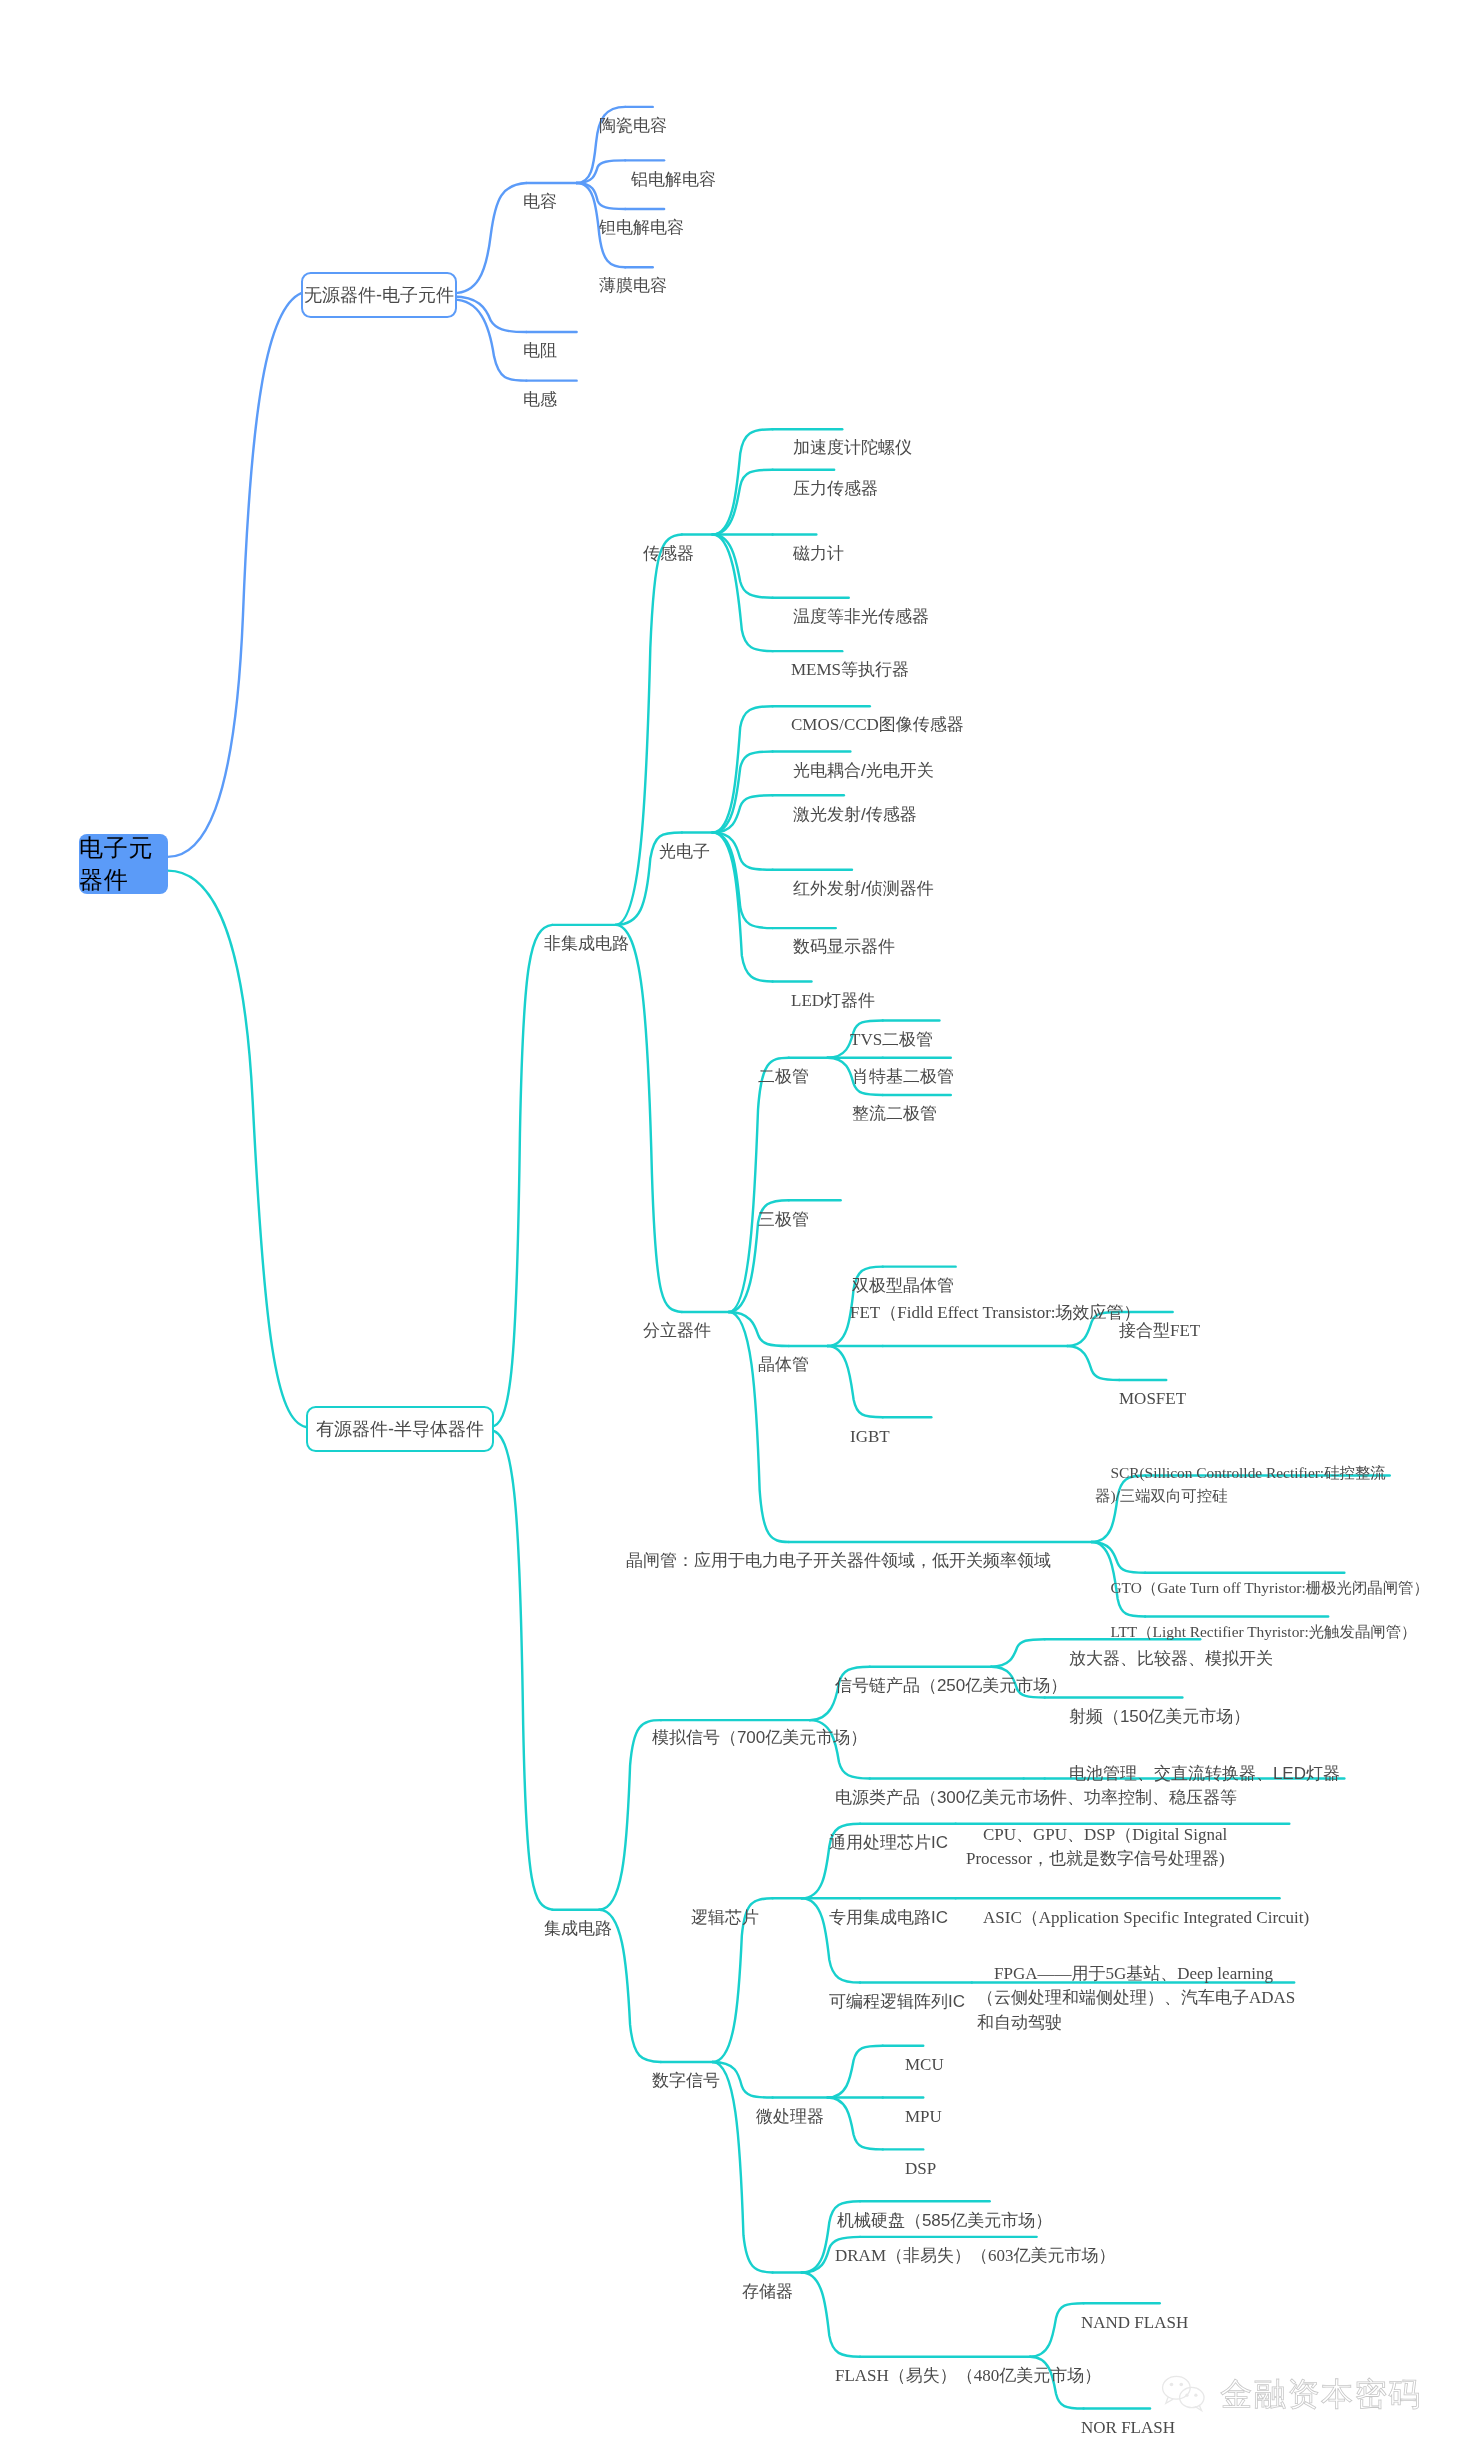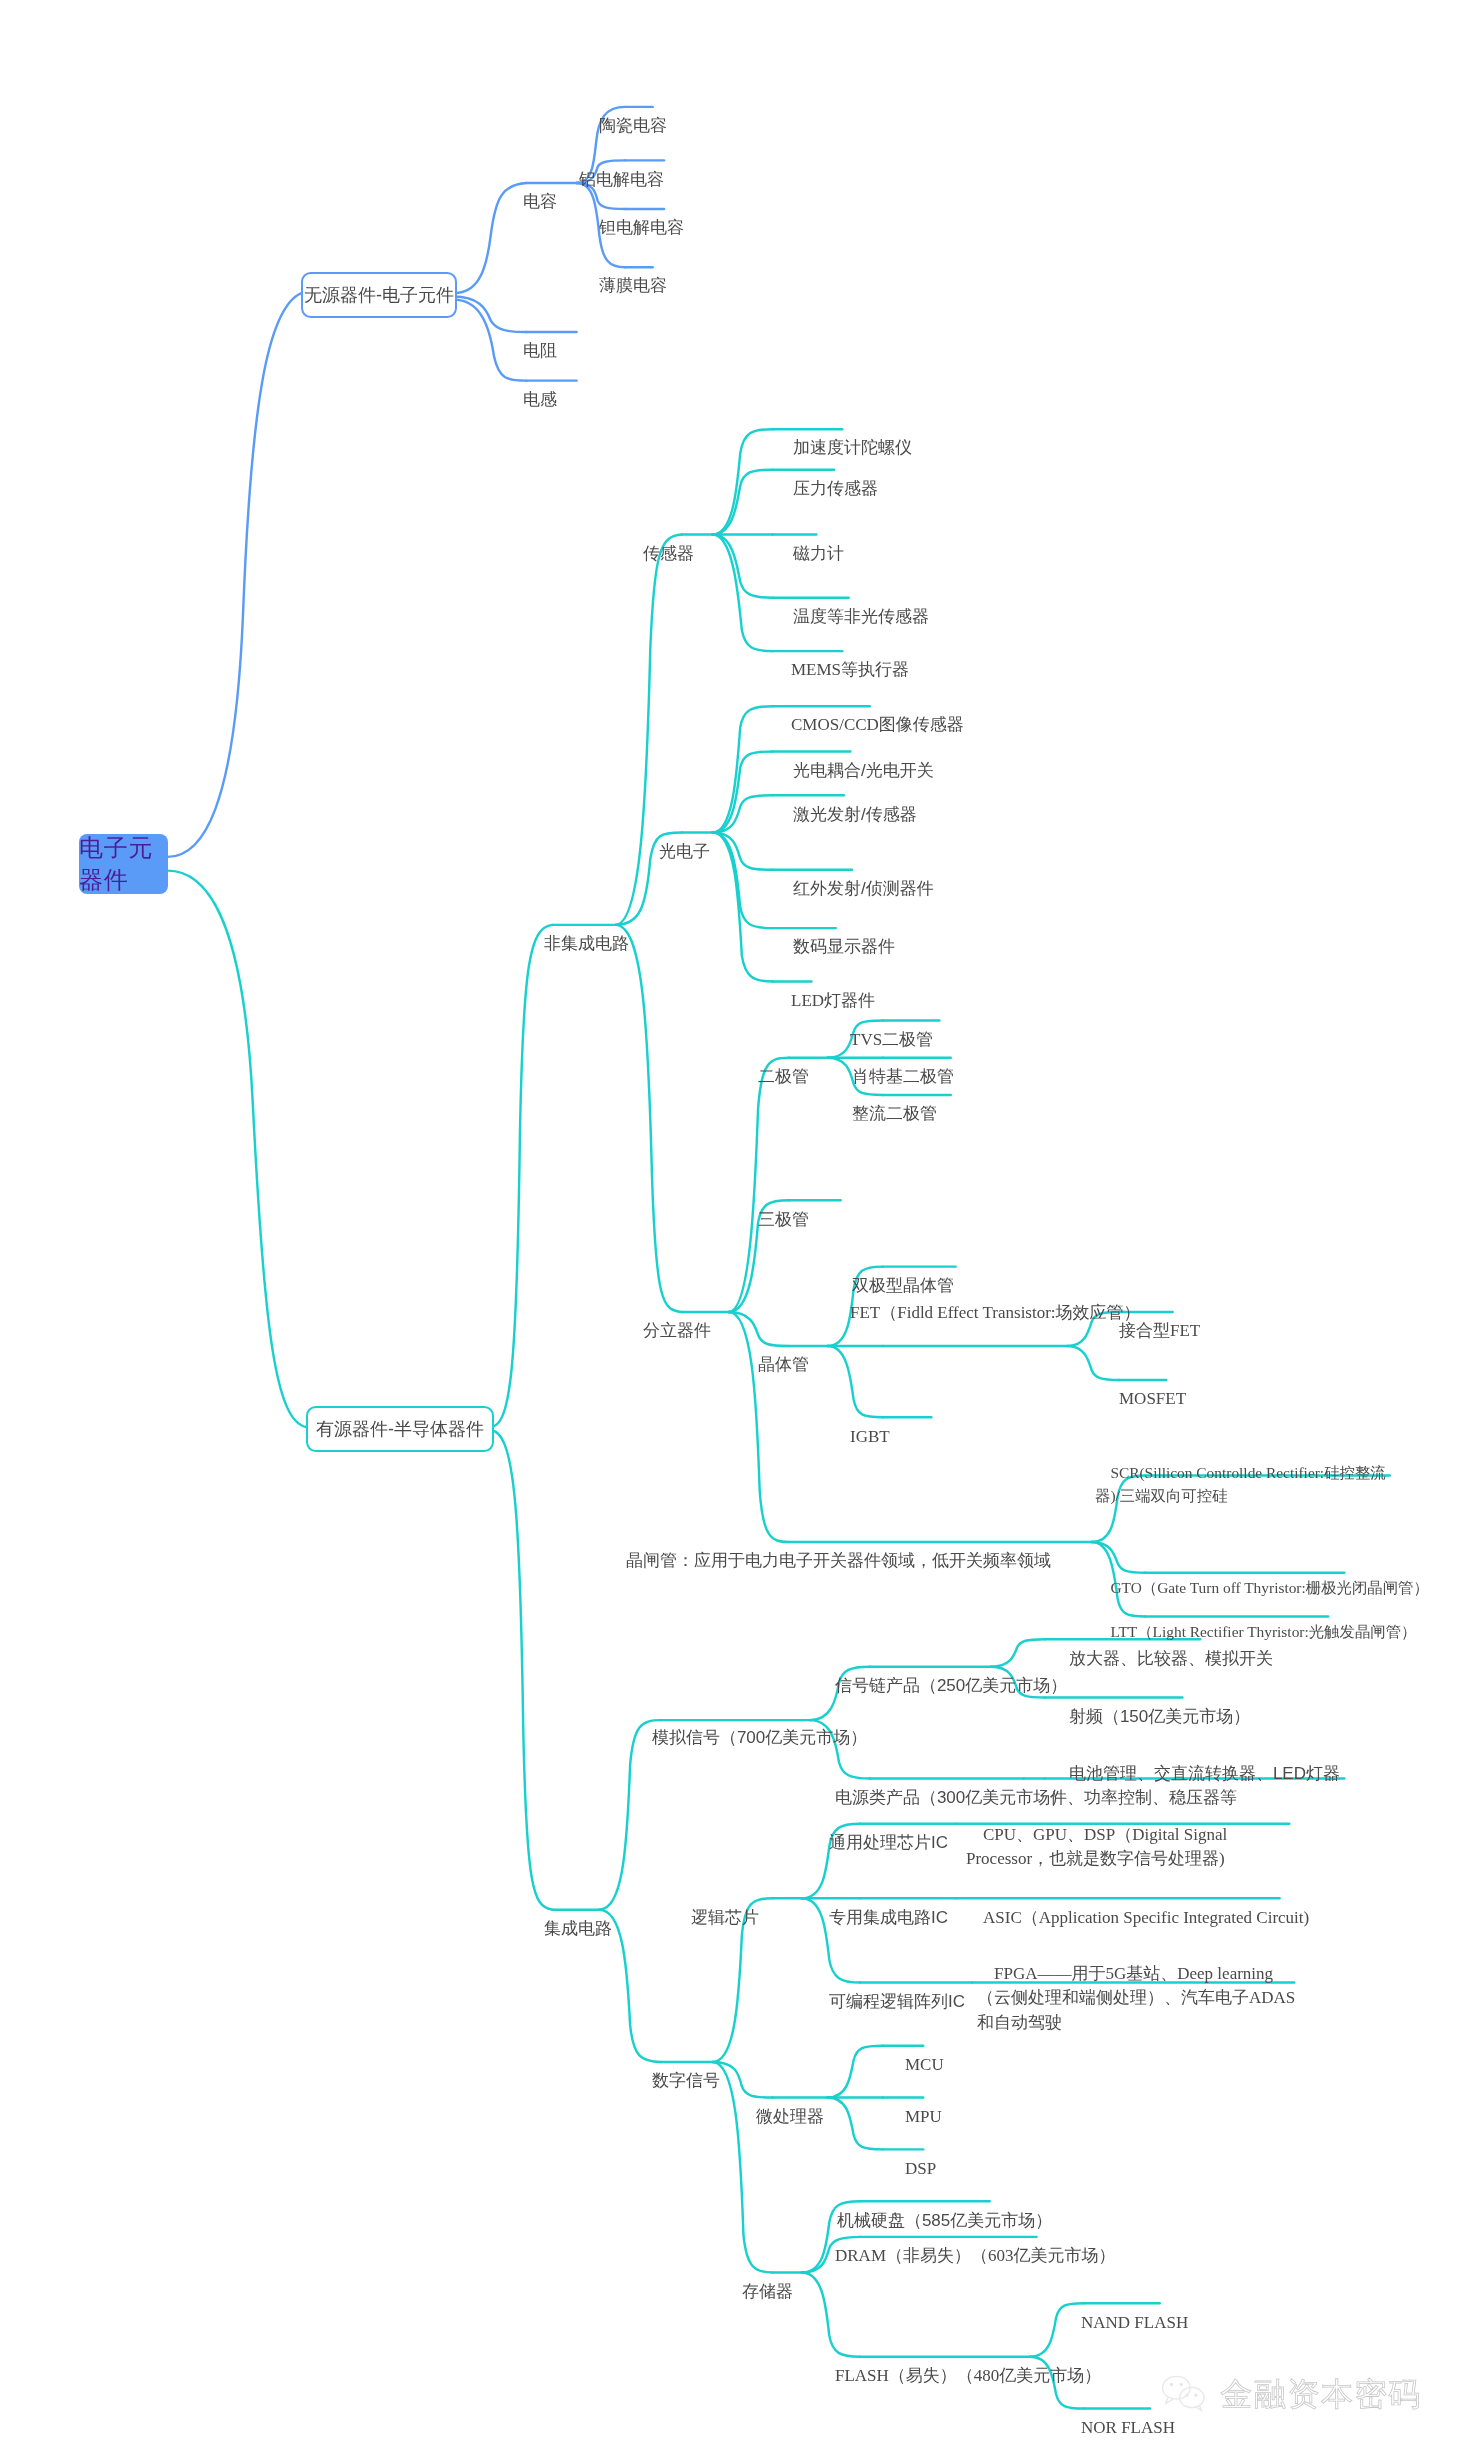--- a/index.html
+++ b/index.html
@@ -6,21 +6,21 @@
   body{font-family:"Liberation Sans","DejaVu Sans",sans-serif;}
   #stage{position:relative;width:1478px;height:2462px;background:#fff;overflow:hidden;}
   #links{position:absolute;left:0;top:0;width:1478px;height:2462px;pointer-events:none;}
 
   .node{position:absolute;color:#4a4a4a;font-size:17px;line-height:1.45;white-space:pre-wrap;}
   .node.en{font-family:"Liberation Serif","DejaVu Serif",serif;}
   .node.mixed{font-family:"Liberation Serif","DejaVu Serif",serif;}
 
   
   .root{
-    position:absolute;background:#5b9bf8;border-radius:8px;color:#4c1d95;
+    position:absolute;background:#5b9bf8;border-radius:8px;color:#000000;
     font-size:24px;display:flex;align-items:center;justify-content:center;
     letter-spacing:0.8px;
   }
   
   .cap{
     position:absolute;background:#fff;border-radius:9.7px;
     display:flex;align-items:center;justify-content:center;
     font-size:18px;color:#4a4a4a;border:2px solid #5b9bf8;
   }
   .cap.teal{border-color:#18d0cd;}
@@ -201,21 +201,21 @@
 
   <div class="node" style="left:504px;top:165px;">
     <span>电容</span></div>
   <div class="node" style="left:504px;top:314px;">
     <span>电阻</span></div>
   <div class="node" style="left:504px;top:363px;">
     <span>电感</span></div>
 
   <div class="node" style="left:580px;top:89px;">
     <span>陶瓷电容</span></div>
-  <div class="node" style="left:560px;top:143px;">
+  <div class="node" style="left:612px;top:143px;">
     <span>铝电解电容</span></div>
   <div class="node" style="left:580px;top:191px;">
     <span>钽电解电容</span></div>
   <div class="node" style="left:580px;top:249px;">
     <span>薄膜电容</span></div>
 
   <div class="node" style="left:525px;top:907px;">
     <span>非集成电路</span></div>
   <div class="node" style="left:525px;top:1892px;">
     <span>集成电路</span></div>

